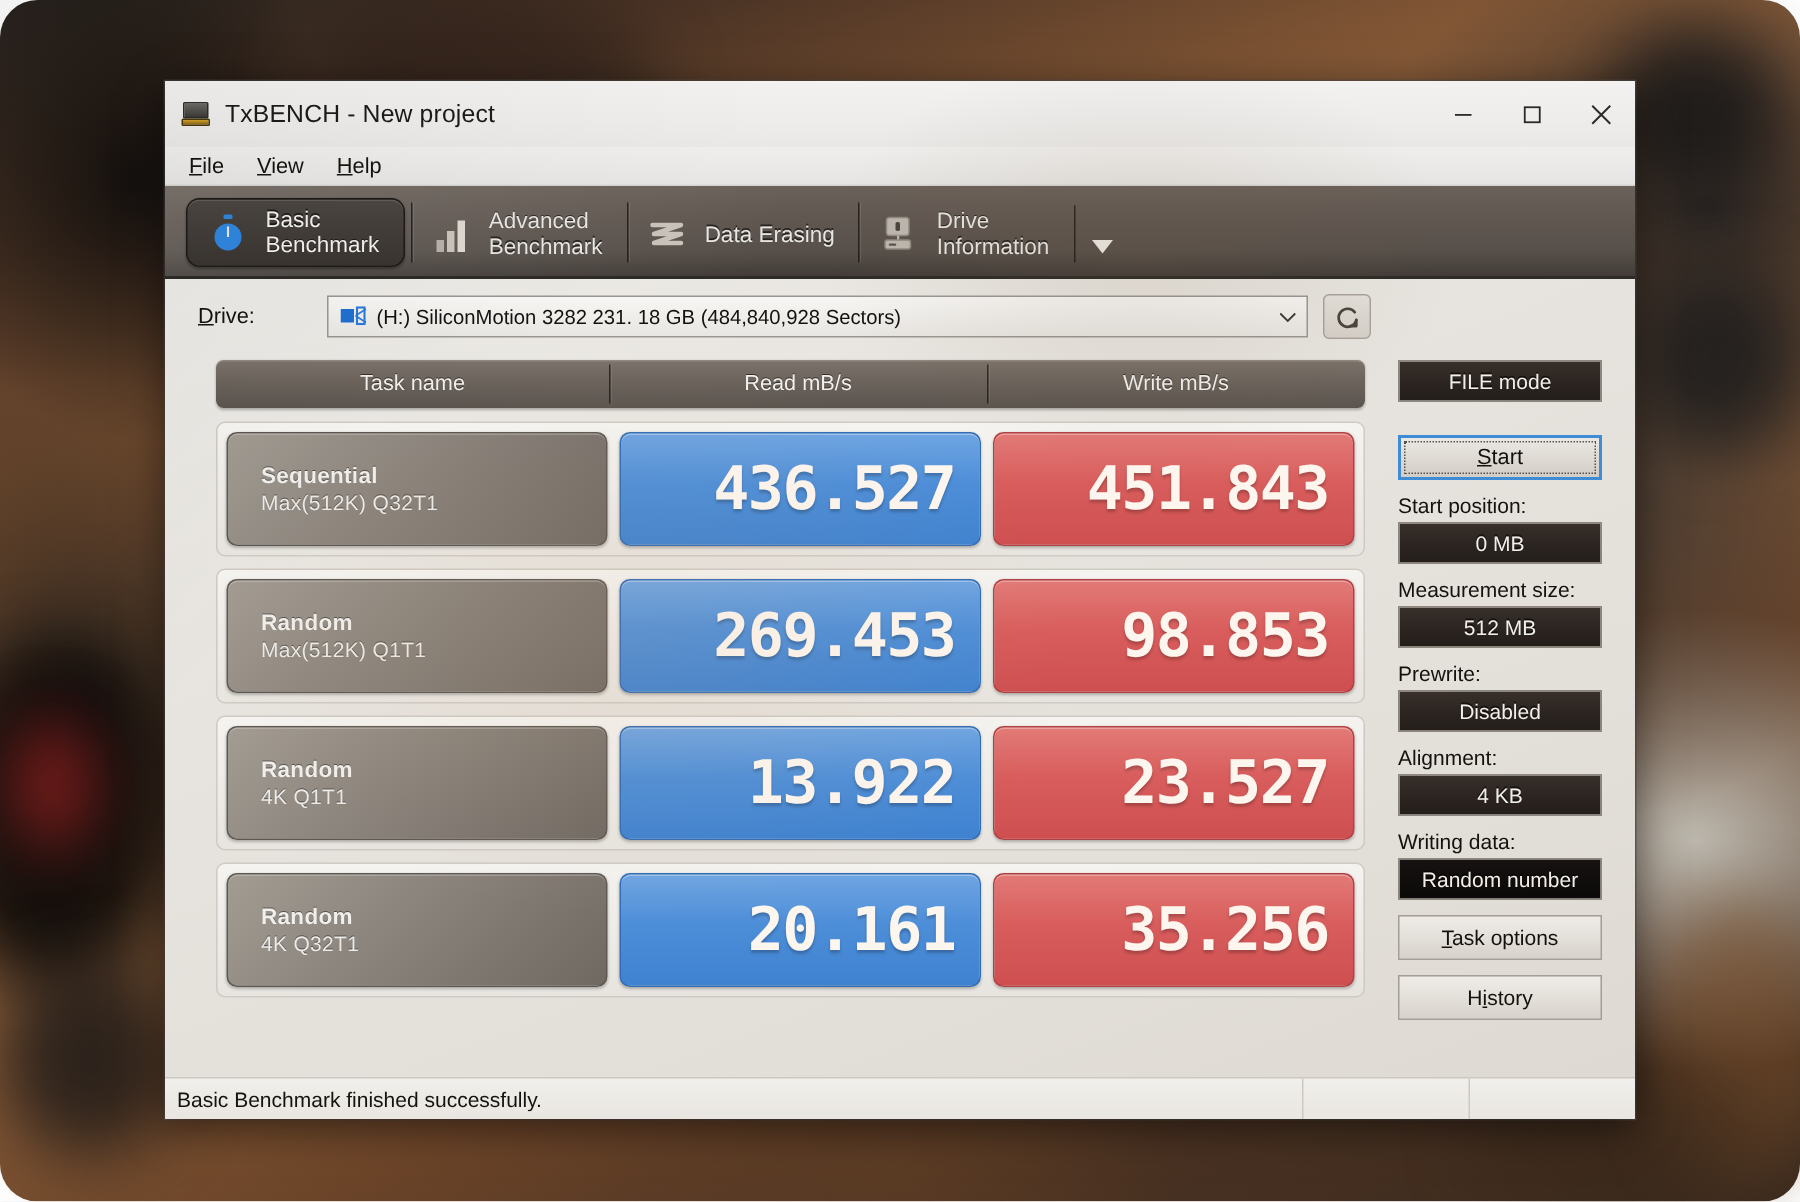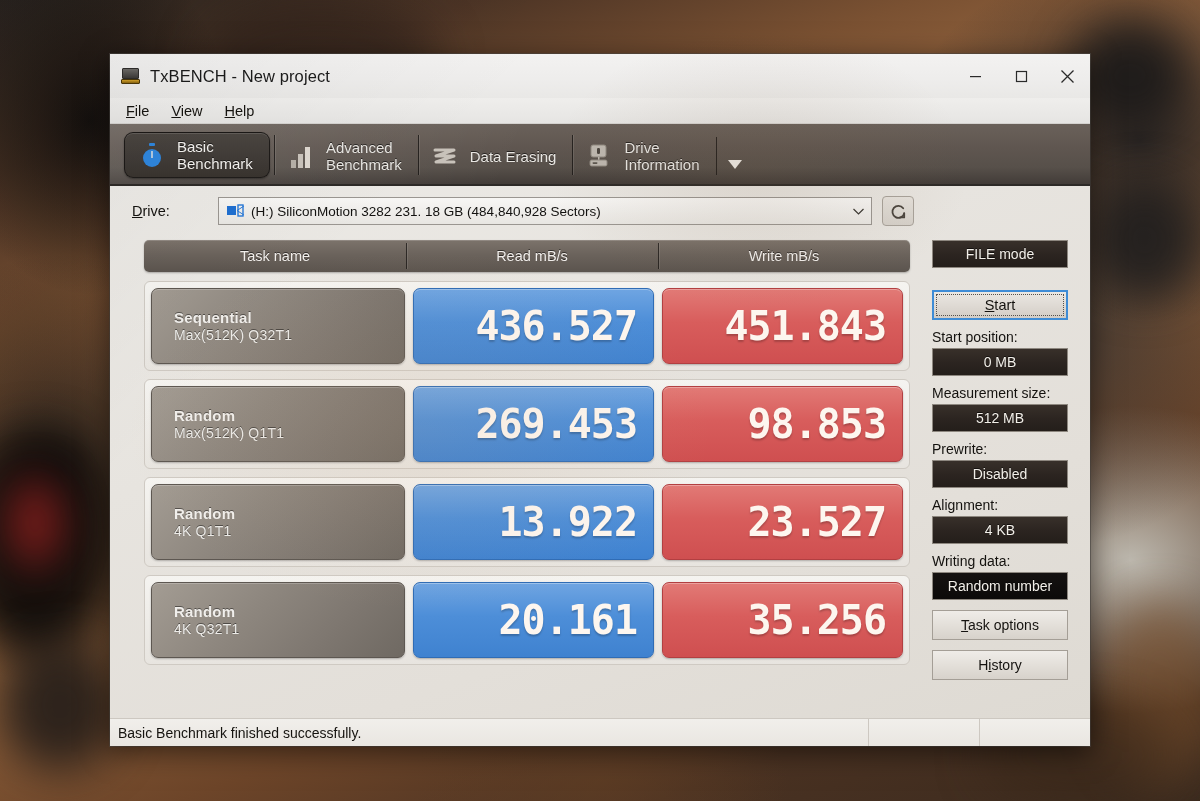--- a/index.html
+++ b/index.html
@@ -19,20 +19,21 @@
     background:
       radial-gradient(ellipse 260px 300px at 60px 470px, rgba(25,22,20,.92) 0%, rgba(25,22,20,0) 72%),
       radial-gradient(ellipse 200px 250px at 90px 120px, rgba(18,15,13,.95) 0%, rgba(18,15,13,0) 70%),
       radial-gradient(ellipse 340px 260px at 1140px 140px, rgba(30,30,32,.88) 0%, rgba(30,30,32,0) 70%),
       radial-gradient(ellipse 300px 300px at 1060px 330px, rgba(45,46,48,.75) 0%, rgba(45,46,48,0) 72%),
       radial-gradient(ellipse 300px 220px at 1130px 560px, rgba(206,206,198,.85) 0%, rgba(206,206,198,0) 70%),
       radial-gradient(ellipse 260px 160px at 600px 780px, rgba(96,62,36,.65) 0%, rgba(96,62,36,0) 72%),
       linear-gradient(160deg,
         #2a2420 0%, #4c3425 14%, #7a5132 27%, #9c6b43 40%,
         #8c5f3a 55%, #6d4529 70%, #4a3222 84%, #3a2a1e 100%);
+    border-radius: 25px;
   }
   
   #desktop .blob {
     position: absolute;
     border-radius: 50%;
     filter: blur(22px);
     pointer-events: none;
   }
   .blob.b1 { left: -40px;  top: 430px;  width: 150px; height: 230px; background: rgba(12,10,9,.9); }
   .blob.b2 { left: 8px;    top: 478px;  width: 54px;  height: 90px;  background: rgba(168,36,34,.72); border-radius: 8px; }

